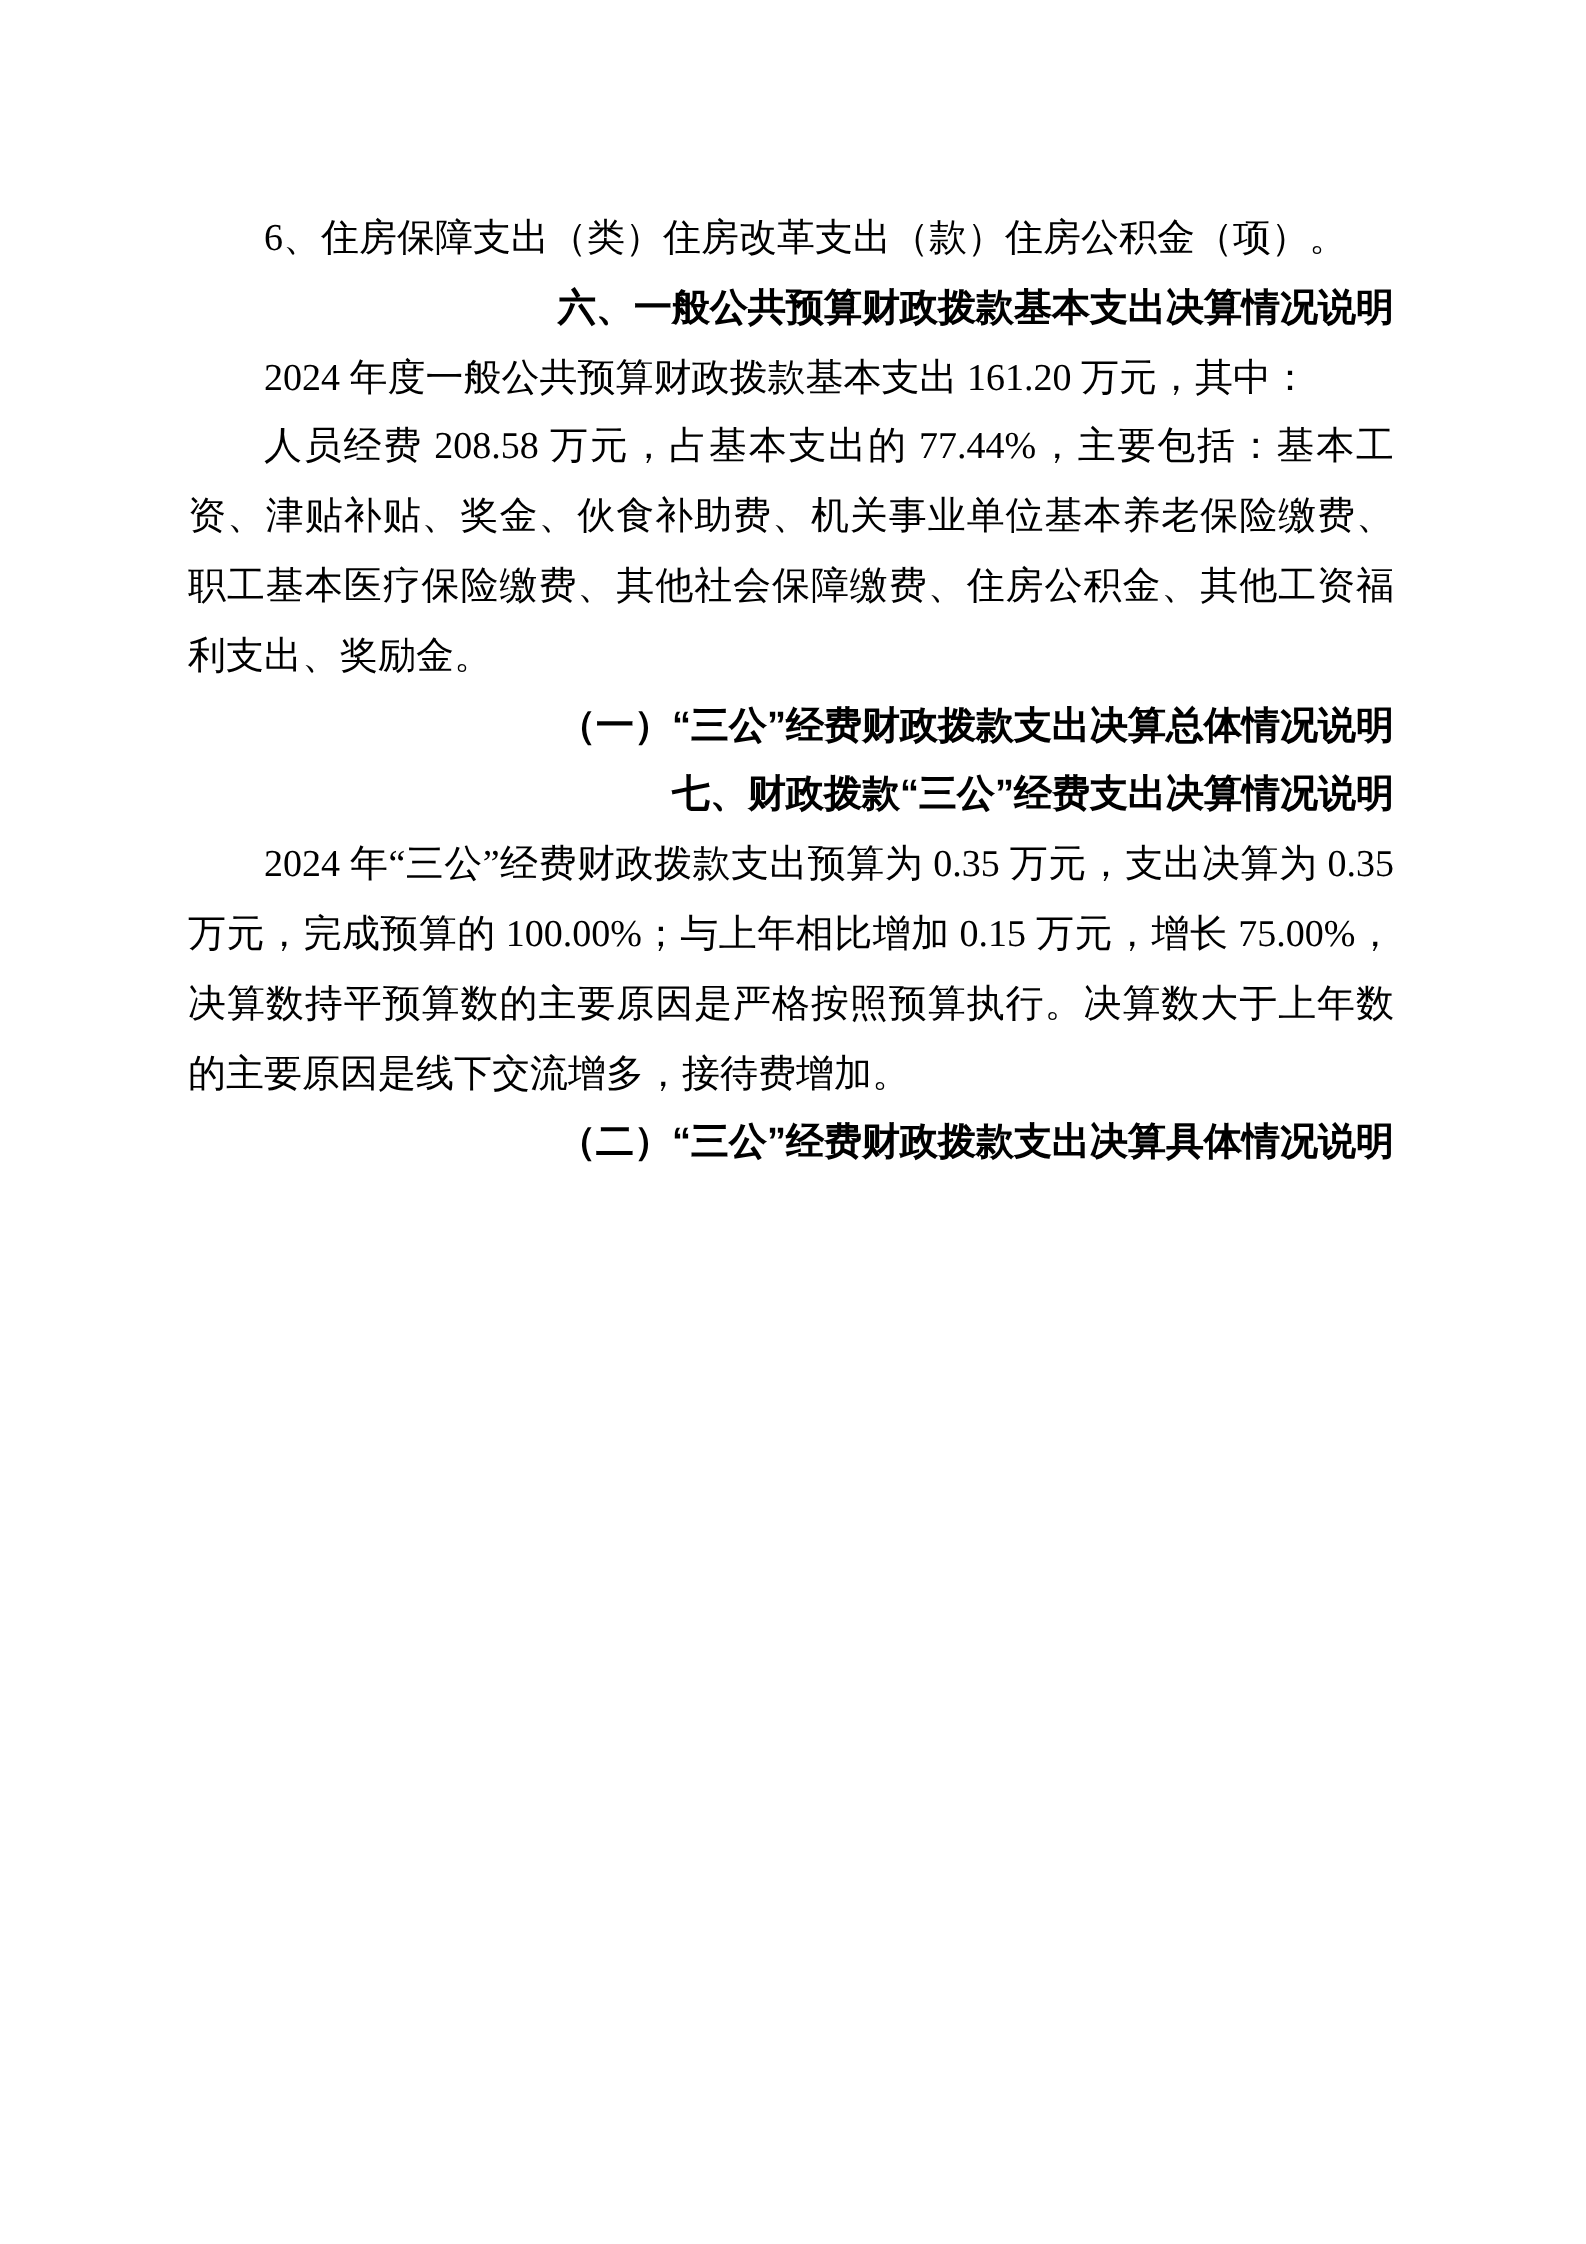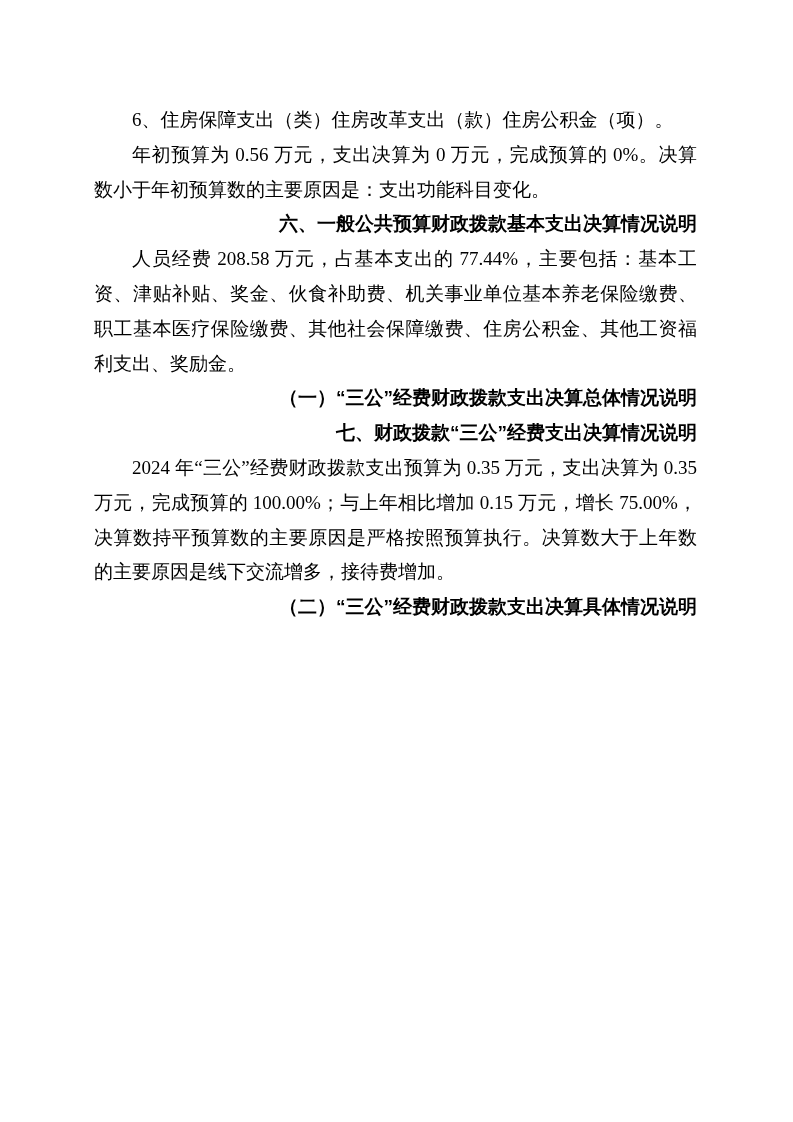--- a/index.html
+++ b/index.html
@@ -35,21 +35,21 @@
     font-weight: bold;
     text-align: right;
   }
 </style>
 </head>
 <body>
 
 <div class="page">
   <div class="doc">
     <p class="body-para">6、住房保障支出（类）住房改革支出（款）住房公积金（项）。</p>
-    <p class="body-para">年初预算为 0.56 万元，支出决算为 0 万元，完成预算的 0%。决算数小于年初预算数的主要原因是：支出功能科目变化。</p>
     <p class="heading-para">六、一般公共预算财政拨款基本支出决算情况说明</p>
+    <p class="body-para">2024 年度一般公共预算财政拨款基本支出 161.20 万元，其中：</p>
     <p class="body-para">人员经费 208.58 万元，占基本支出的 77.44%，主要包括：基本工资、津贴补贴、奖金、伙食补助费、机关事业单位基本养老保险缴费、职工基本医疗保险缴费、其他社会保障缴费、住房公积金、其他工资福利支出、奖励金。</p>
     <p class="heading-para">（一）“三公”经费财政拨款支出决算总体情况说明</p>
     <p class="heading-para">七、财政拨款“三公”经费支出决算情况说明</p>
     <p class="body-para">2024 年“三公”经费财政拨款支出预算为 0.35 万元，支出决算为 0.35 万元，完成预算的 100.00%；与上年相比增加 0.15 万元，增长 75.00%，决算数持平预算数的主要原因是严格按照预算执行。决算数大于上年数的主要原因是线下交流增多，接待费增加。</p>
     <p class="heading-para">（二）“三公”经费财政拨款支出决算具体情况说明</p>
   </div>
 </div>
 
 </body></html>

